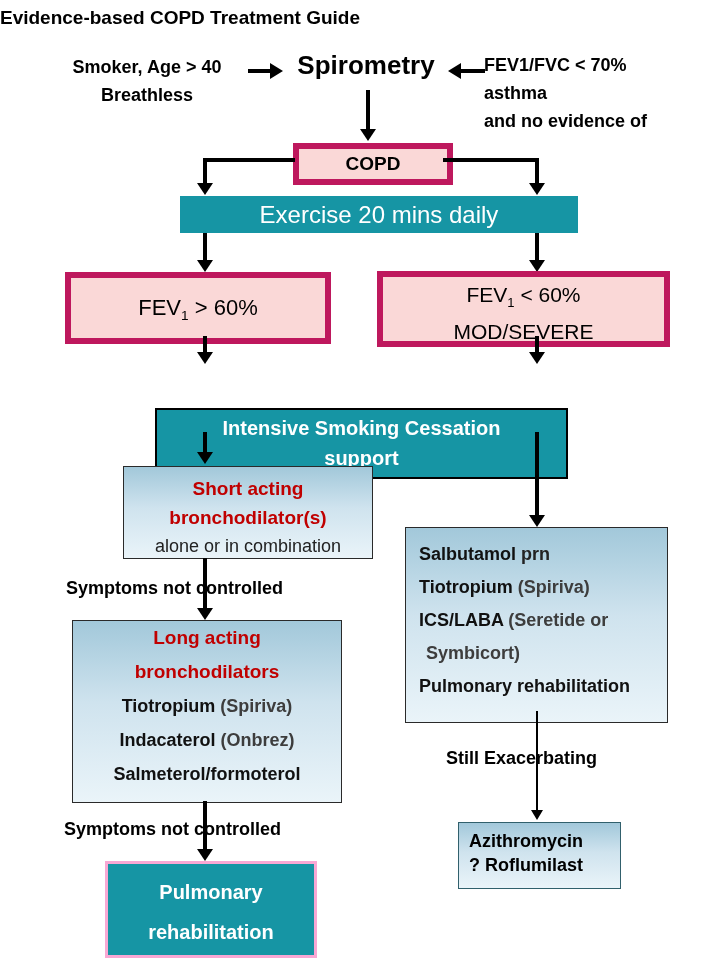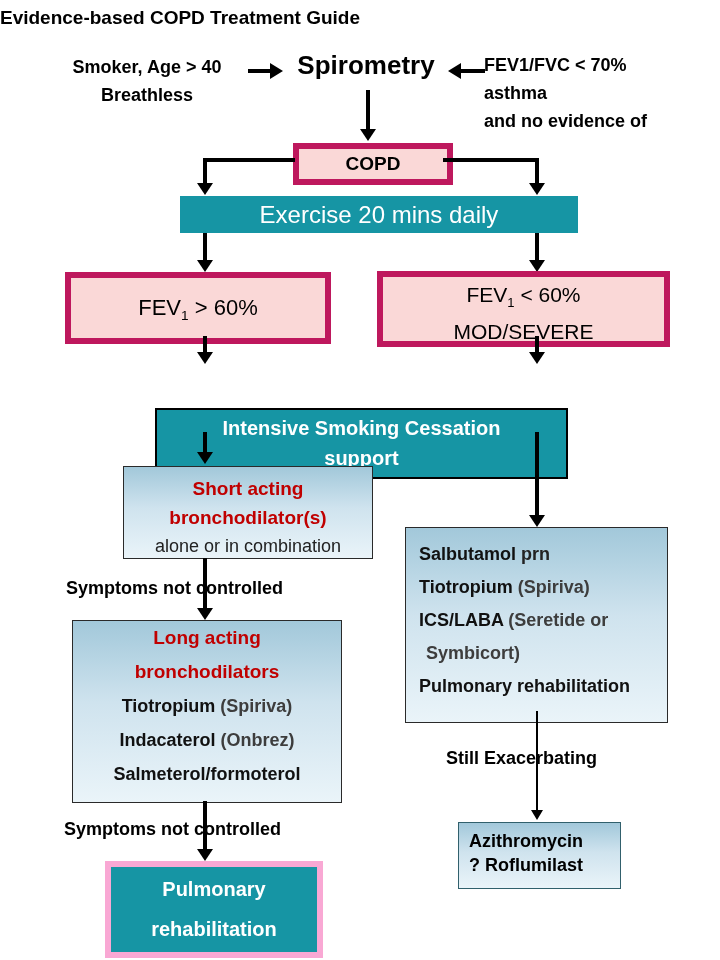--- a/index.html
+++ b/index.html
@@ -155,21 +155,21 @@
       <span class="drug-name">Salmeterol/formoterol</span><span class="drug-rest"></span>
     </div>
   </div>
 
   <div class="abs bold" style="left:64px;top:819px;font-size:18px;">Symptoms not controlled</div>
   <div>
     <div class="vline" style="left:203px;top:801px;height:50px;"></div>
     <div class="ah-down" style="left:197px;top:849px;"></div>
   </div>
 
-  <div class="teal-box bold" style="left:105px;top:861px;width:206px;height:83px;border:6px solid #f9a8d4;font-size:20px;line-height:40px;padding-top:2px;">
+  <div class="teal-box bold" style="left:105px;top:861px;width:206px;height:83px;border:3px solid #f9a8d4;font-size:20px;line-height:40px;padding-top:8px;">
     <div>Pulmonary</div>
     <div>rehabilitation</div>
   </div>
 
   <div class="grad-box" style="left:405px;top:527px;width:248px;height:184px;padding:10px 0 0 13px;font-size:18px;">
     <div class="drug-row" style="height:33px;line-height:33px;">
       <span class="drug-name">Salbutamol</span><span class="drug-rest" style="color:#222;"> prn</span>
     </div>
     <div class="drug-row" style="height:33px;line-height:33px;">
       <span class="drug-name">Tiotropium</span><span class="drug-rest"> (Spiriva)</span>

